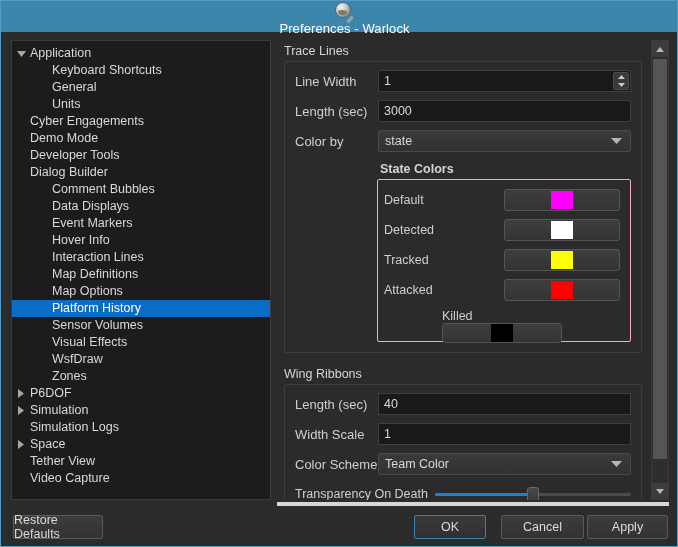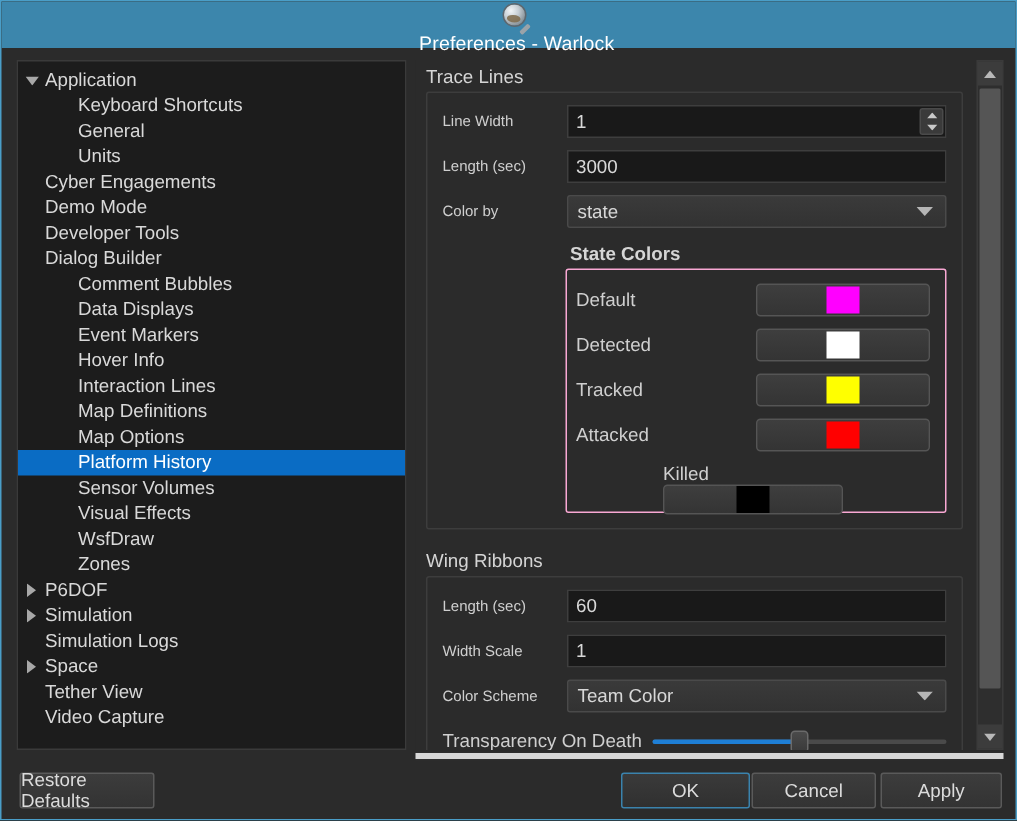--- a/index.html
+++ b/index.html
@@ -174,21 +174,21 @@
 
   .field-row {
     display: flex;
     align-items: center;
     height: 22px;
     margin-bottom: 8px;
   }
   .field-row:last-child { margin-bottom: 0; }
   .field-label {
     color: #cfcfcf;
-    font-size: 10px;
+    font-size: 13px;
     flex: 0 0 auto;
     white-space: nowrap;
   }
   .lbl-w1 { width: 83px; }
 
   .textbox {
     flex: 1 1 auto;
     height: 22px;
     background: #191919;
     border: 1px solid #3e3e3e;
@@ -403,21 +403,21 @@
     align-items: center;
     justify-content: center;
     box-sizing: border-box;
     cursor: default;
   }
   .btn.primary {
     border: 1px solid #3b83ad;
     background: linear-gradient(#3a3a3a, #303030);
   }
   .btn-restore { left: 11px; top: 8px; width: 90px; }
-  .btn-ok { left: 412px; top: 8px; width: 86px; }
+  .btn-ok { left: 412px; top: 8px; width: 72px; }
   .btn-cancel { left: 499px; top: 8px; width: 83px; }
   .btn-apply { left: 585px; top: 8px; width: 81px; }
 </style>
 </head>
 <body>
 
 <div id="app">
 
   <div class="titlebar">
     <div class="title-icon">
@@ -623,21 +623,21 @@
               </div>
           </div>
         </div>
 
         <div class="group-title" style="margin-top:10px">Wing Ribbons</div>
         <div class="group-box">
 
           <div class="field-row">
             <div class="field-label lbl-w1">Length (sec)</div>
             <div class="textbox">
-              <span>60</span>
+              <span>40</span>
             </div>
           </div>
 
           <div class="field-row">
             <div class="field-label lbl-w1">Width Scale</div>
             <div class="textbox">
               <span>1</span>
             </div>
           </div>
 

